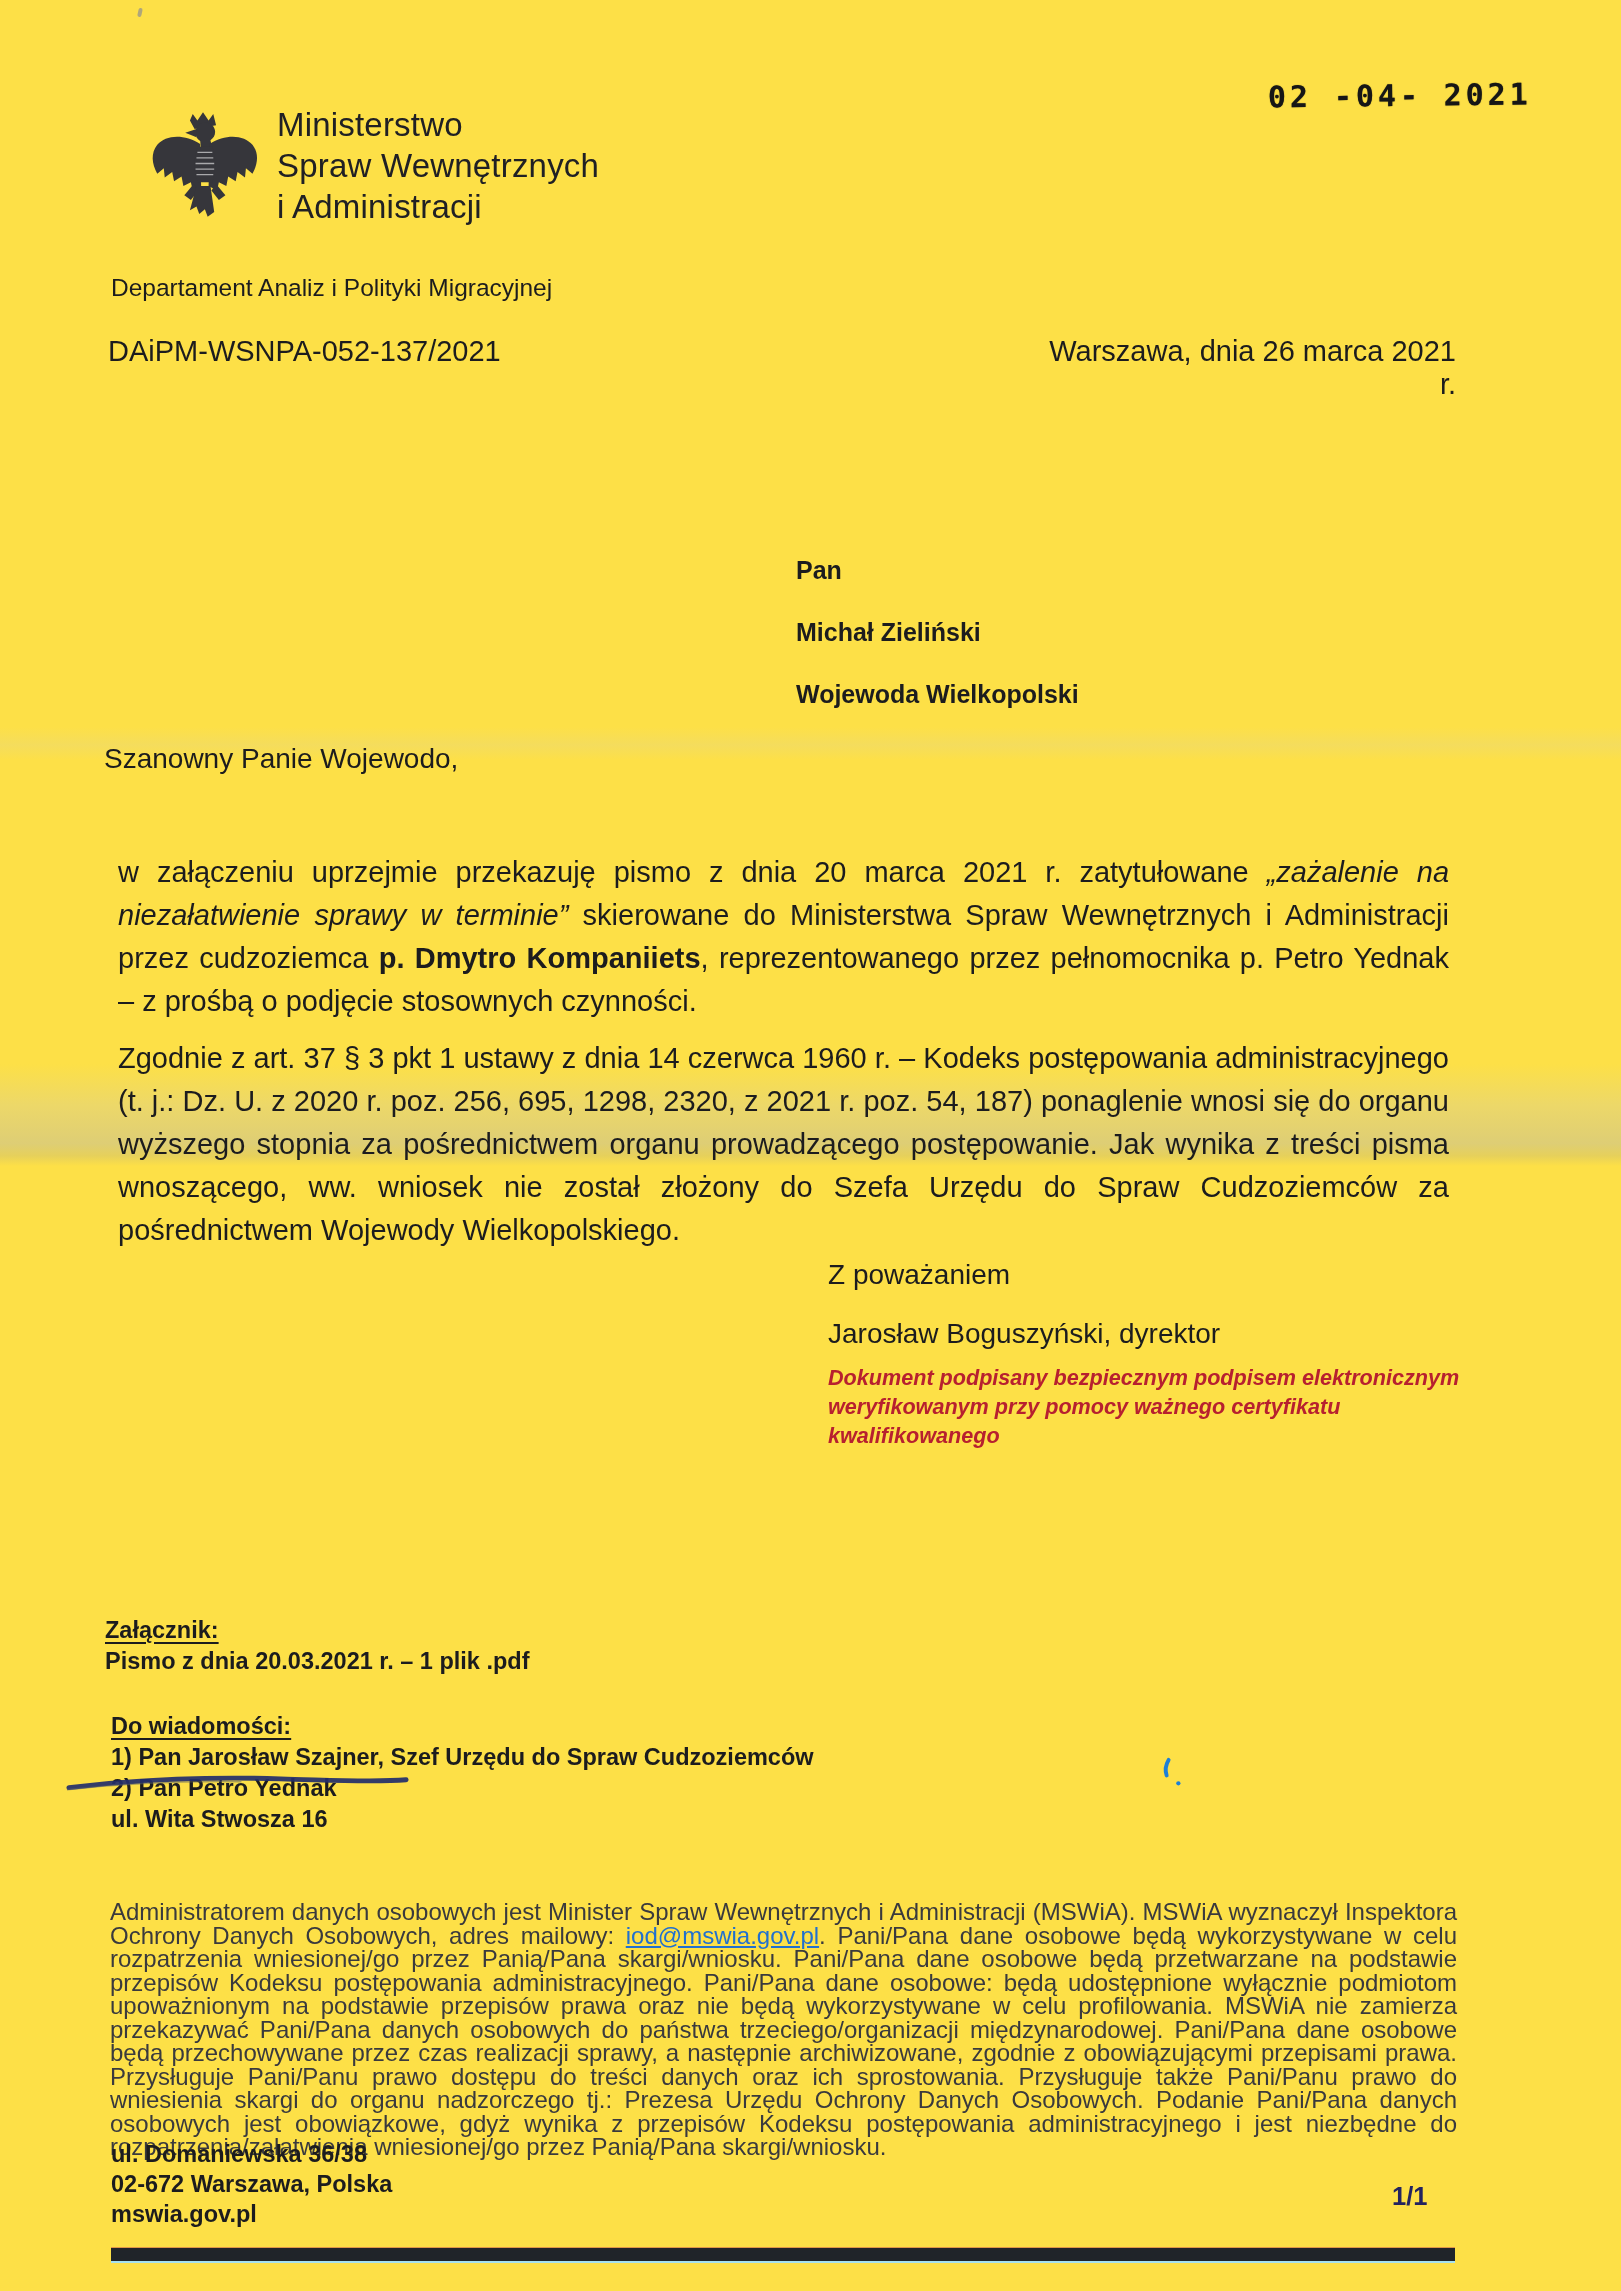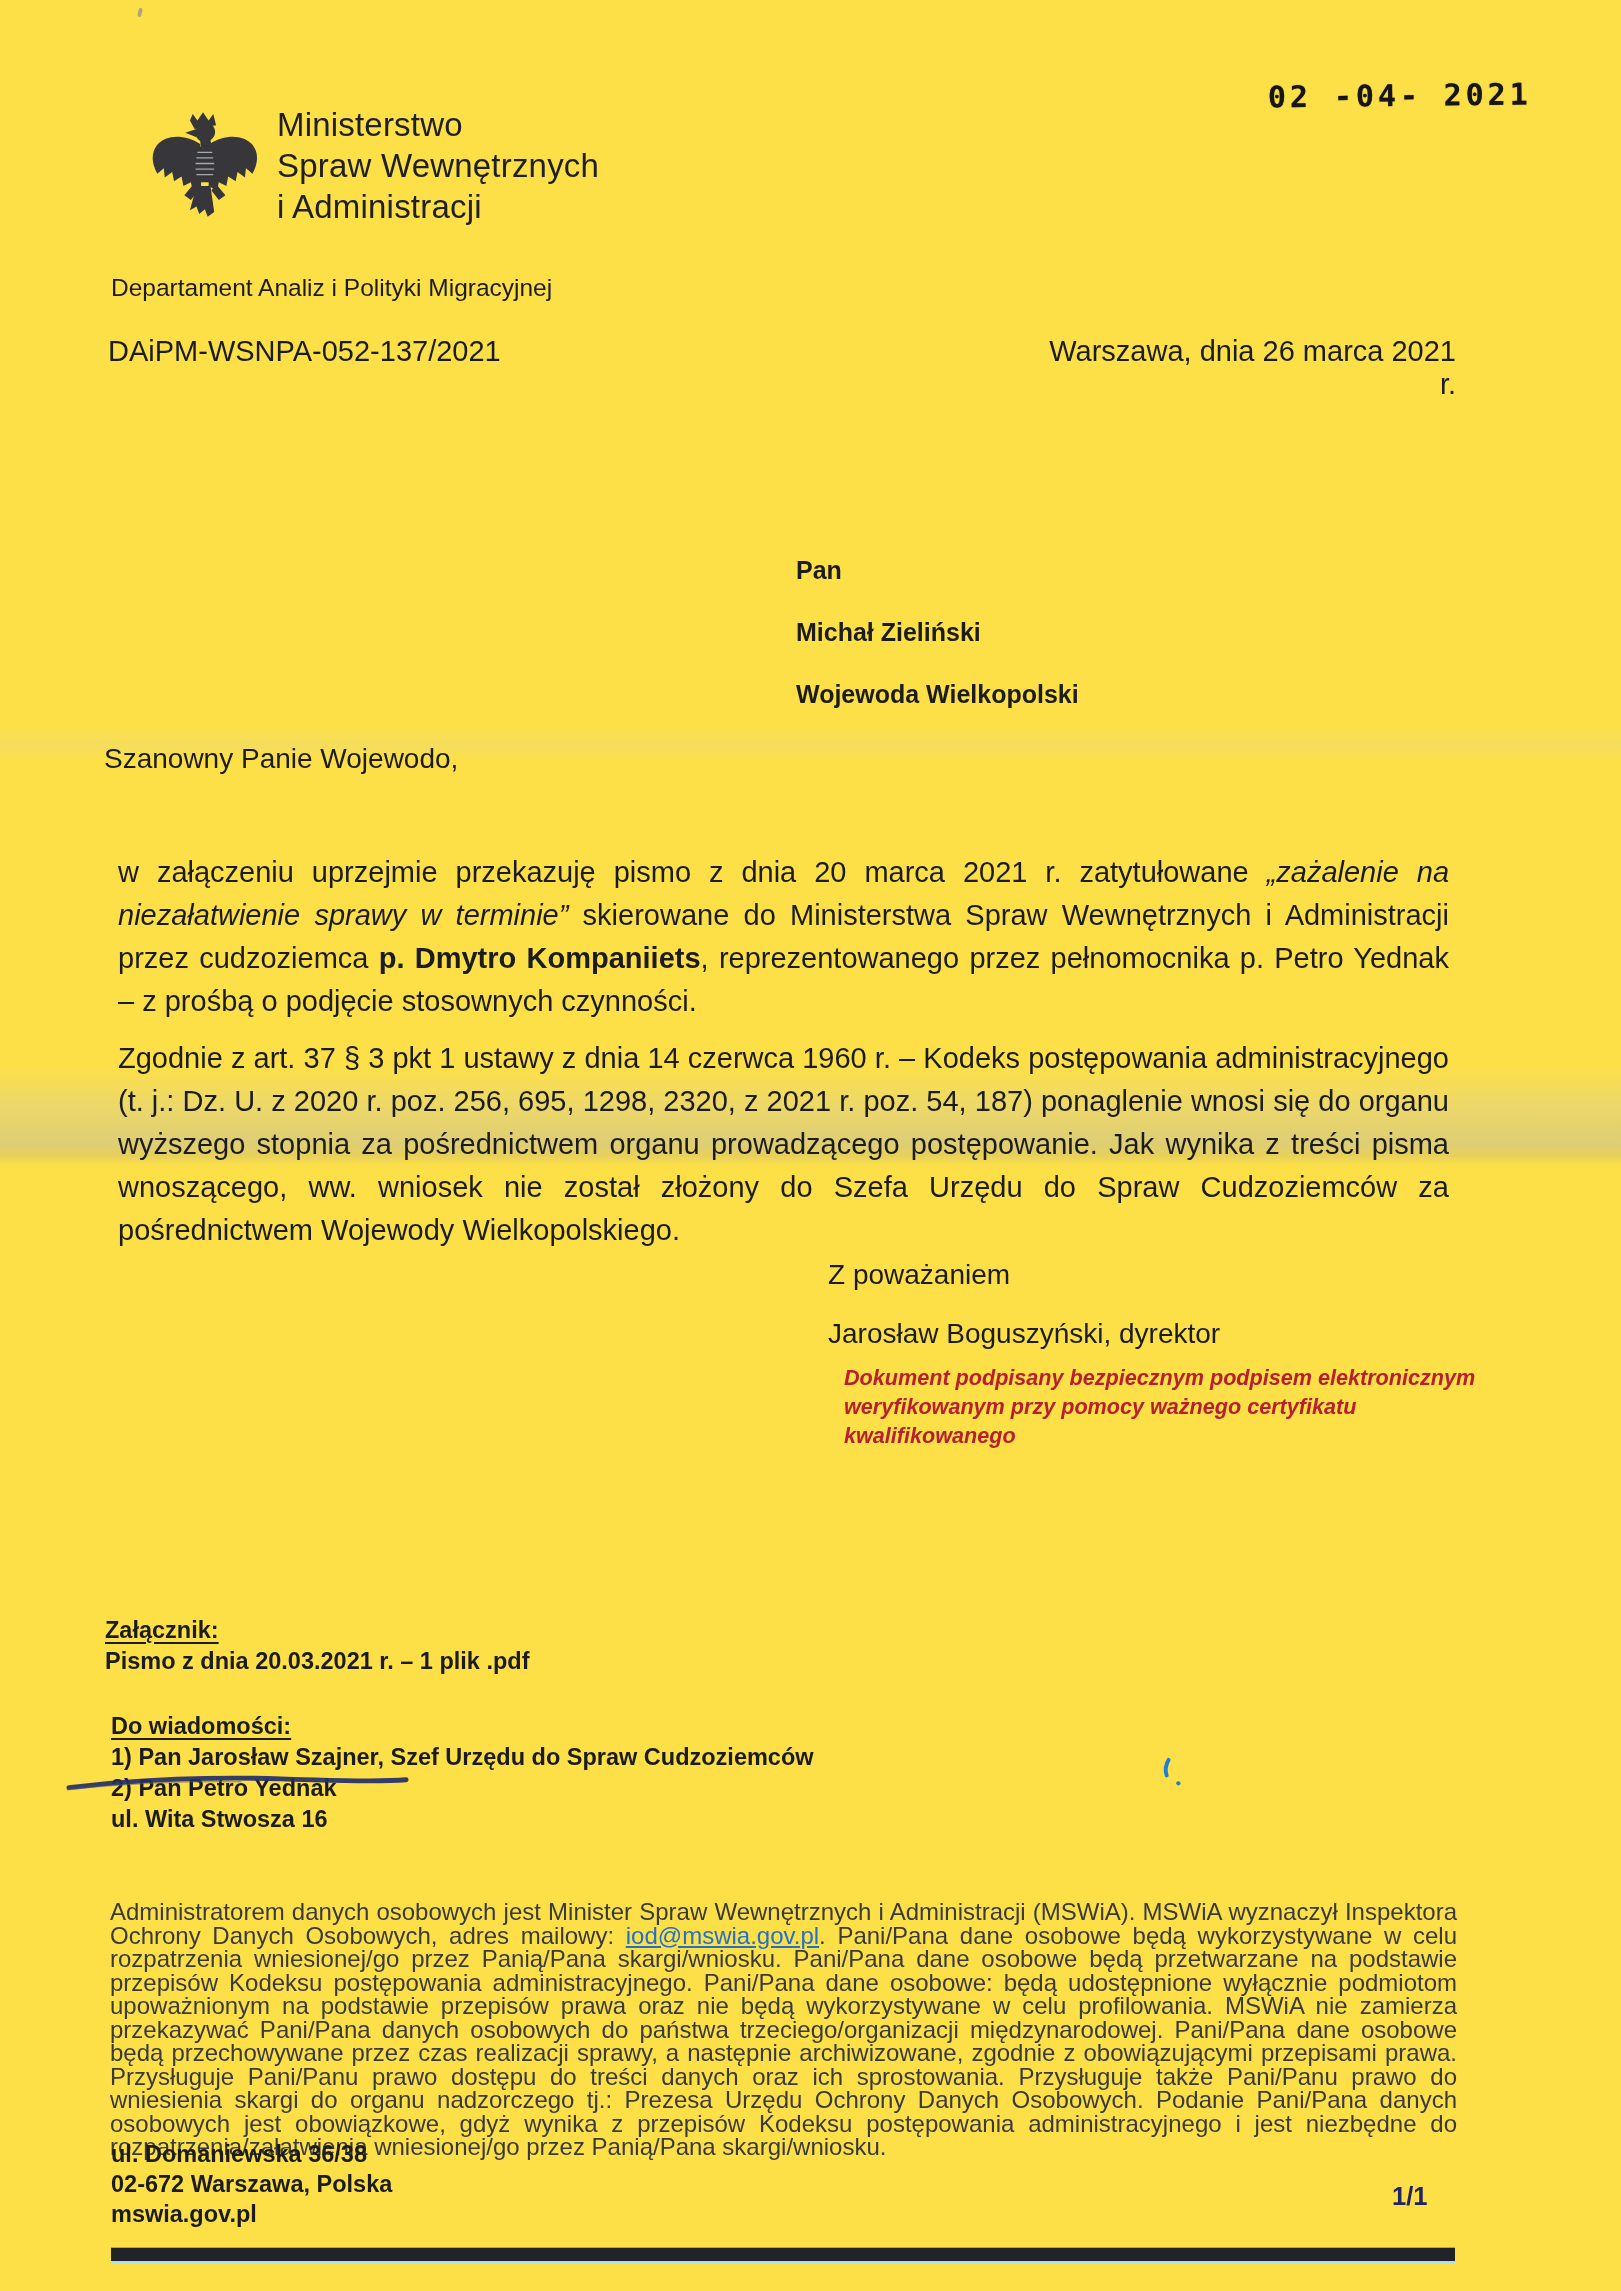--- a/index.html
+++ b/index.html
@@ -33,21 +33,21 @@
   .body-text{position:absolute;left:110px;top:843px;width:1347px;font-size:29px;line-height:43px;text-align:justify;}
   .body-text p{margin:8px;}
   .body-text p + p{margin-top:13.7px;}
   .it{font-style:italic;}
   .bd{font-weight:bold;}
   
   .sig{position:absolute;left:828px;top:1259px;}
   .sig .closing{font-size:28px;}
   .sig .signer{font-size:28px;margin-top:26.5px;}
   .sig .enote{margin-top:13.7px;width:686px;font-size:21.6px;line-height:29px;
-    font-style:italic;font-weight:600;color:var(--signature-red,#b7202f);margin-left:16px;}
+    font-style:italic;font-weight:600;color:var(--signature-red,#b7202f);}
   
   .attach{position:absolute;left:105px;top:1615px;font-size:23.5px;line-height:31px;}
   .cc{position:absolute;left:111px;top:1711px;font-size:23.5px;line-height:31px;}
   .small-heading{font-weight:bold;text-decoration:underline;text-underline-offset:3.9px;}
   .semib{font-weight:600;}
   .pen-underline{position:absolute;left:65px;top:1770px;width:345px;height:25.5px;}
   .pen-mark{position:absolute;left:1153px;top:1754px;width:39px;height:43px;}
   
   .privacy{position:absolute;left:110px;top:1900px;width:1347px;font-size:24px;line-height:23.5px;
     text-align:justify;color:#3a3a3d;}

